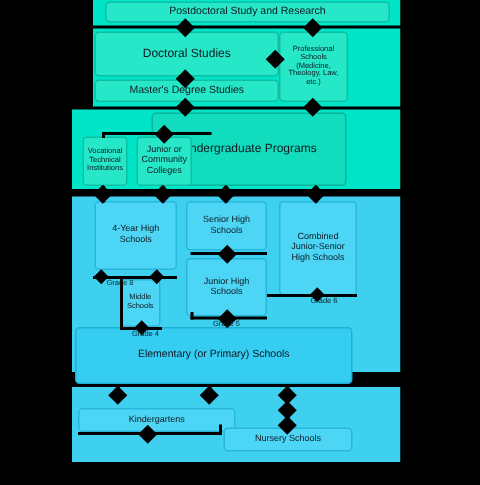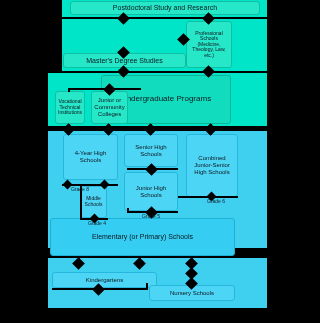--- a/index.html
+++ b/index.html
@@ -87,20 +87,23 @@
   <div class="band tealband" style="left:62px; top:19px; width:205px; height:52px;"></div>
   <div class="band tealband" style="left:48px; top:73px; width:219px; height:53px;"></div>
 
   <div class="band blueband" style="left:48px; top:131px; width:219px; height:117px;"></div>
   <div class="band blueband" style="left:48px; top:258px; width:219px; height:50px;"></div>
 
   <div class="node teal f7" style="left:70px; top:1px; width:190px; height:14px;">
     <span>Postdoctoral Study and Research</span>
   </div>
 
+  <div class="node teal f8" style="left:63px; top:21px; width:123px; height:30px;">
+    <span>Doctoral Studies</span>
+  </div>
 
   <div class="node teal f5" style="left:186px; top:21px; width:46px; height:47px;">
     <span>Professional Schools (Medicine, Theology, Law, etc.)</span>
   </div>
 
   <div class="node teal f7" style="left:63px; top:53px; width:123px; height:15px;">
     <span>Master's Degree Studies</span>
   </div>
 
   <div class="node teal-dark f8" style="left:101px; top:75px; width:130px; height:49px;">

